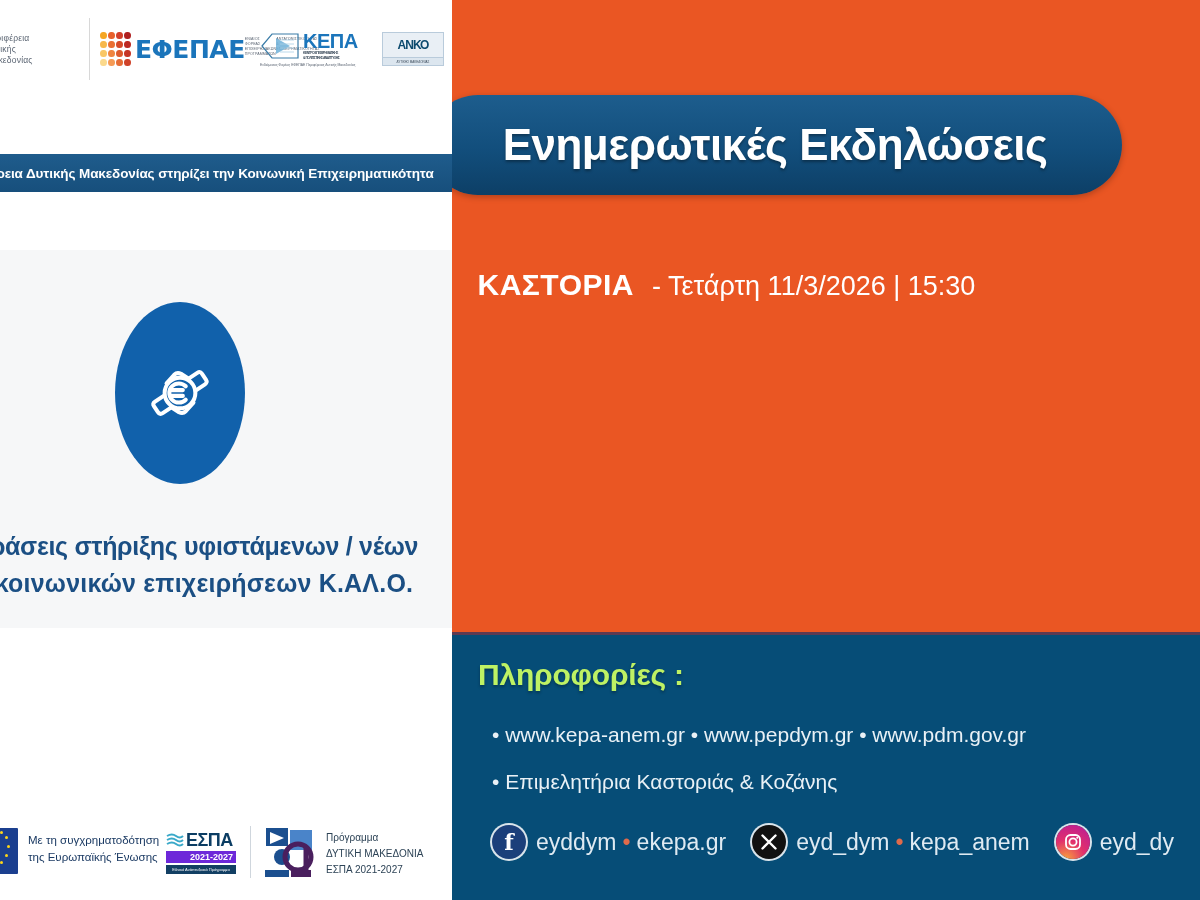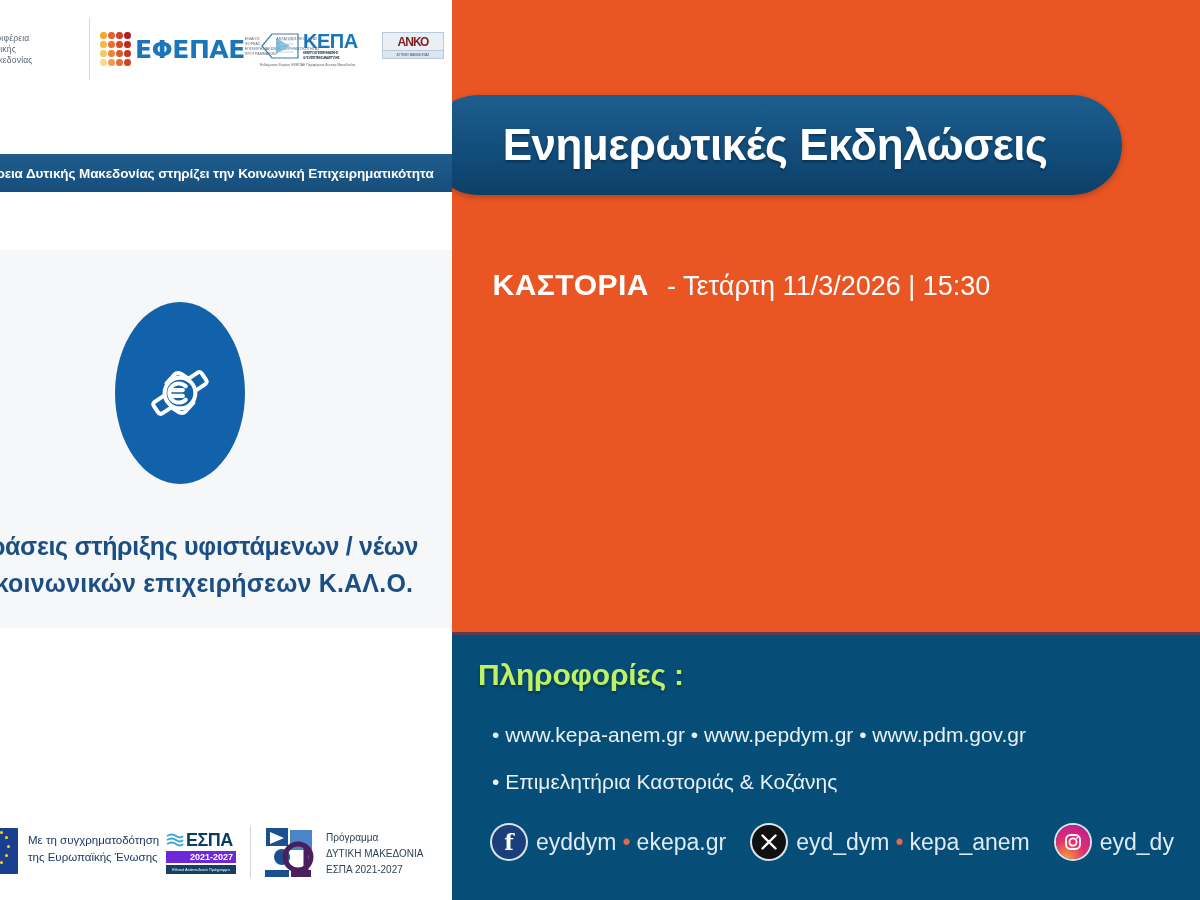--- a/index.html
+++ b/index.html
@@ -50,23 +50,23 @@
   
   .logo-kepa{display:flex;flex-direction:column;width:112px;}
   .kepa-main{display:flex;align-items:center;gap:3px;}
   .kepa-mark{position:relative;width:40px;height:30px;flex:0 0 40px;}
   .kepa-word{font-size:20px;font-weight:bold;color:#1b75bb;line-height:20px;letter-spacing:-.5px;}
   .kepa-word small{display:block;font-size:3.4px;color:#3a4a5a;line-height:4.4px;font-weight:bold;}
   .kepa-foot{font-size:3.4px;color:#5a6472;line-height:5px;margin-top:2px;}
   
   .logo-anko{width:62px;height:34px;position:relative;}
   .anko-top{
-    height:19px;background:#e9eff5;border:.5px solid #b9cbdb;
+    height:26px;background:#e9eff5;border:.5px solid #b9cbdb;
     display:flex;align-items:center;justify-content:center;
-    font-size:12px;font-weight:bold;color:#7f1d1d;letter-spacing:-1px;
+    font-size:12px;font-weight:bold;color:#0c4a6e;letter-spacing:-1px;
     box-sizing:border-box;overflow:hidden;
   }
   .anko-bot{
     height:8px;background:#dce6ef;border:.5px solid #b9cbdb;border-top:none;
     font-size:3px;color:#3a4a5a;text-align:center;line-height:8px;
     box-sizing:border-box;overflow:hidden;
   }
 
   .blue-strip{
     position:absolute;left:-28px;top:154px;width:480px;height:38px;
@@ -148,21 +148,21 @@
     display:flex;align-items:center;justify-content:center;
     box-shadow:0 2px 6px rgba(0,0,0,.25);
   }
   .header-banner span{
     color:#ffffff;font-size:44px;font-weight:bold;letter-spacing:-.5px;
     white-space:nowrap;text-shadow:0 2px 3px rgba(0,0,0,.35);
   }
 
   .events{position:absolute;left:0;top:268px;width:748px;}
   .event{margin-bottom:40px;}
-  .ev-line1{display:flex;align-items:baseline;padding-left:15px;}
+  .ev-line1{display:flex;align-items:baseline;}
   .ev-city{
     color:#ffffff;font-size:30px;font-weight:bold;letter-spacing:.5px;
     white-space:nowrap;text-align:right;flex:0 0 200px;padding-right:18px;
     box-sizing:border-box;
   }
   .ev-when{color:#ffffff;font-size:27px;white-space:nowrap;}
   .ev-venue{
     color:#ffffff;font-size:25px;white-space:nowrap;
     margin-top:10px;padding-left:216px;
   }

